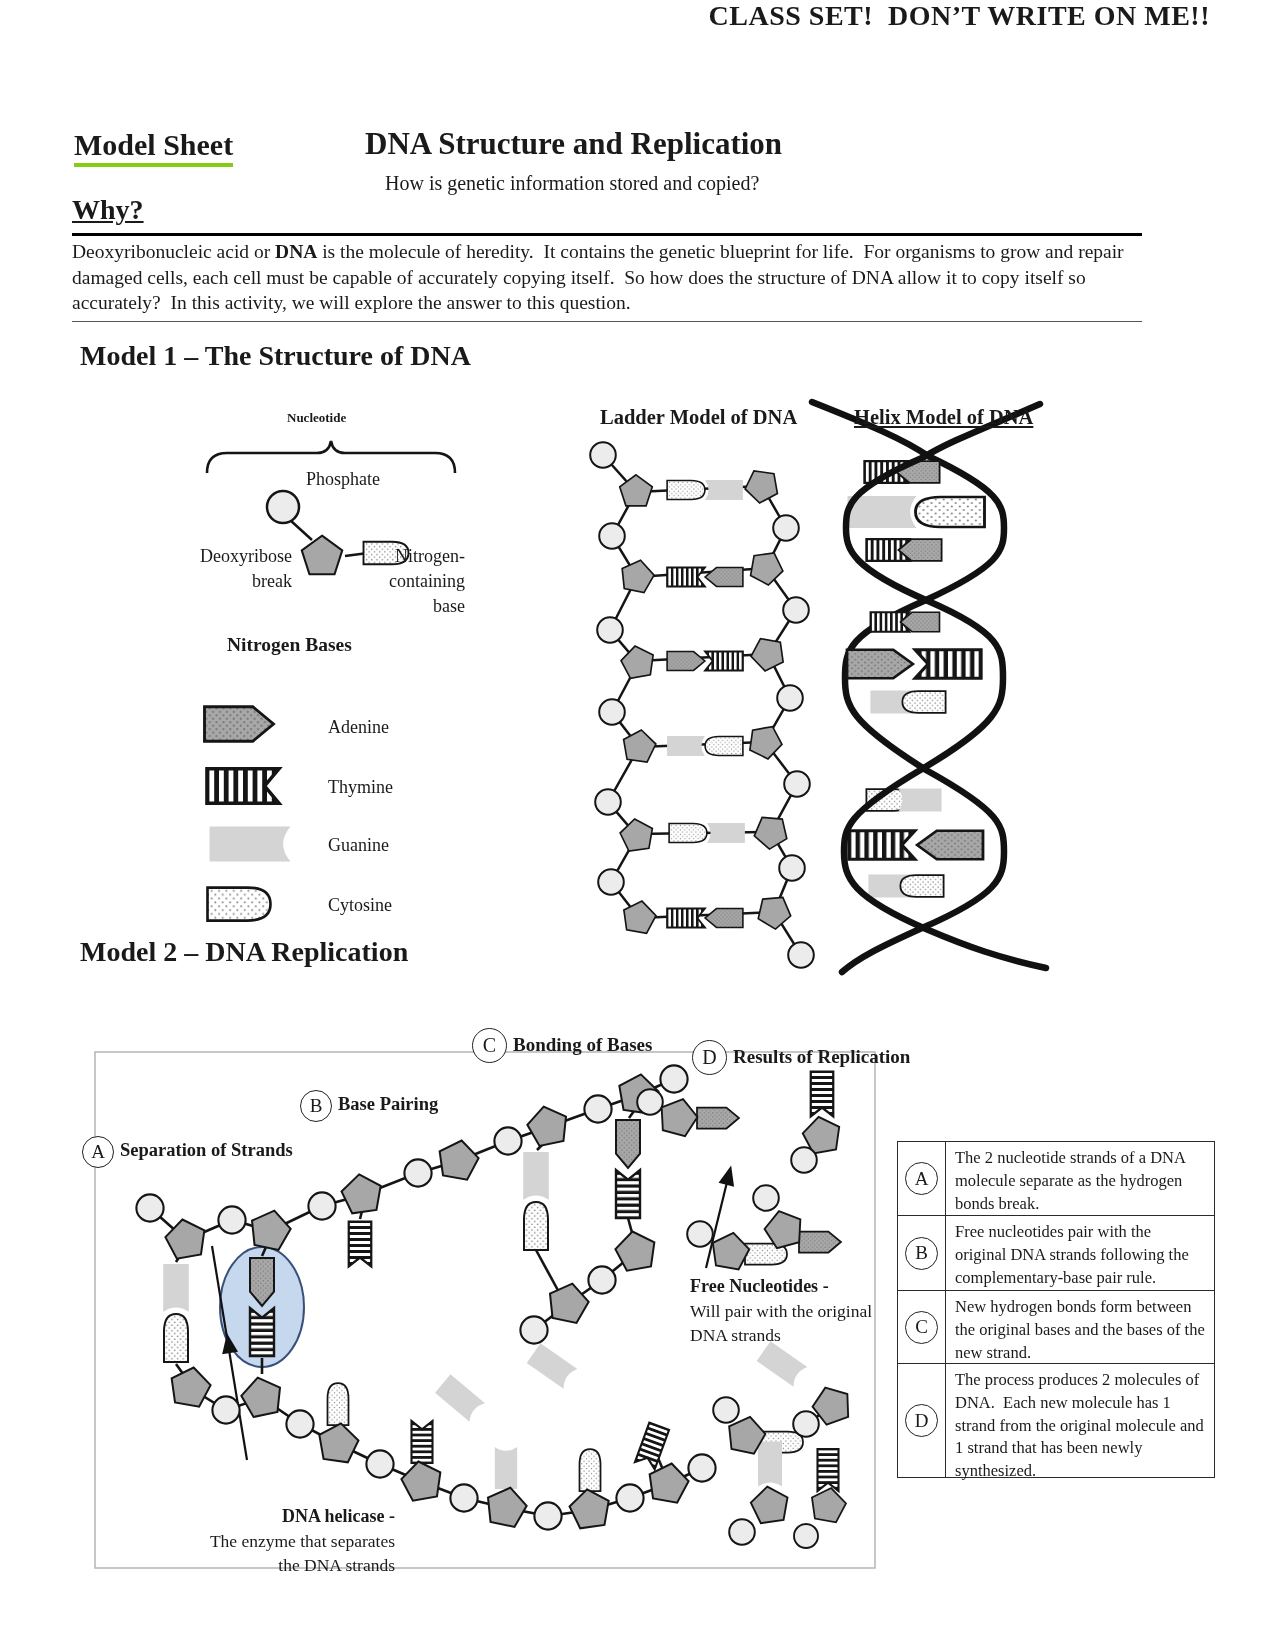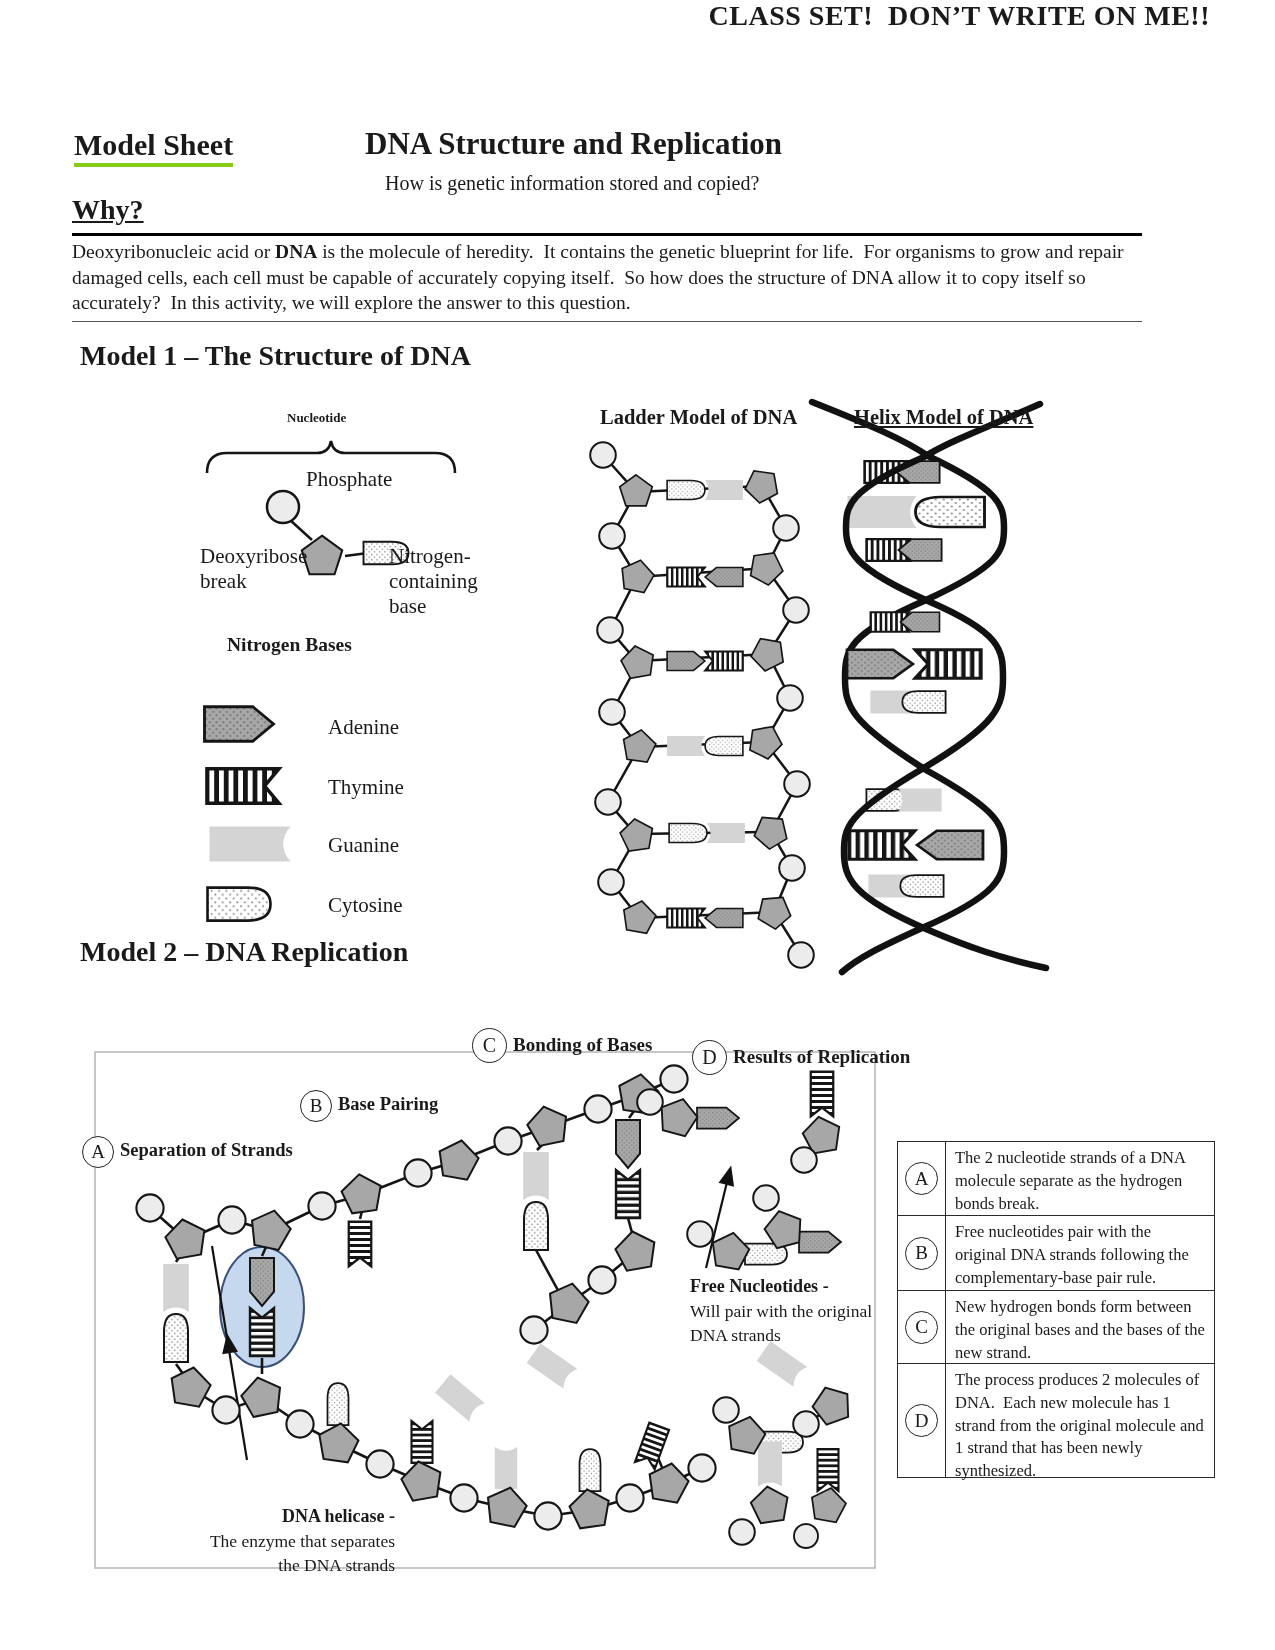--- a/index.html
+++ b/index.html
@@ -11,21 +11,21 @@
   .banner{left:0;top:72;width:1210px;text-align:right;font-size:28px;font-weight:bold;letter-spacing:.5px;}
   .doctype{left:74px;top:128px;font-size:30px;font-weight:bold;border-bottom:4px solid #84cc16;padding-bottom:1px;}
   .title{left:365px;top:126px;font-size:31px;font-weight:bold;}
   .subtitle{left:385px;top:172px;font-size:20px;}
   .whyhead{left:72px;top:194px;font-size:28px;font-weight:bold;text-decoration:underline;}
   .rule-thick{left:72px;top:233px;width:1070px;border-top:3px solid #000;height:0;}
   .rule-thin{left:72px;top:321px;width:1070px;border-top:1.5px solid #555;height:0;}
   .whytext{left:72px;top:239px;width:1068px;font-size:19.5px;line-height:25.5px;}
   .m-head{font-size:28px;font-weight:bold;margin-left:8px;}
   .figtitle{font-size:20.5px;font-weight:bold;}
-  .lbl{font-size:21px;line-height:25px;}
+  .lbl{font-size:18px;line-height:25px;text-align:right;}
   .lbl-b{font-size:19.5px;font-weight:bold;}
   .badge{display:flex;align-items:center;justify-content:center;border:1.6px solid #222;
          border-radius:50%;font-size:19px;background:#fff;}
   .callout-lbl{font-size:18.5px;font-weight:bold;}
   .note-title{font-size:18px;font-weight:bold;line-height:24.5px;}
   .note-line{font-size:17.5px;line-height:24.5px;}
   .reptable{left:897px;top:1141px;width:316px;border:1.5px solid #2a2a2a;background:#fff;}
   .trow{display:flex;border-bottom:1.5px solid #2a2a2a;}
   .trow:last-child{border-bottom:none;}
   .tletter{width:47px;border-right:1.5px solid #2a2a2a;display:flex;align-items:center;justify-content:center;flex:none;}

